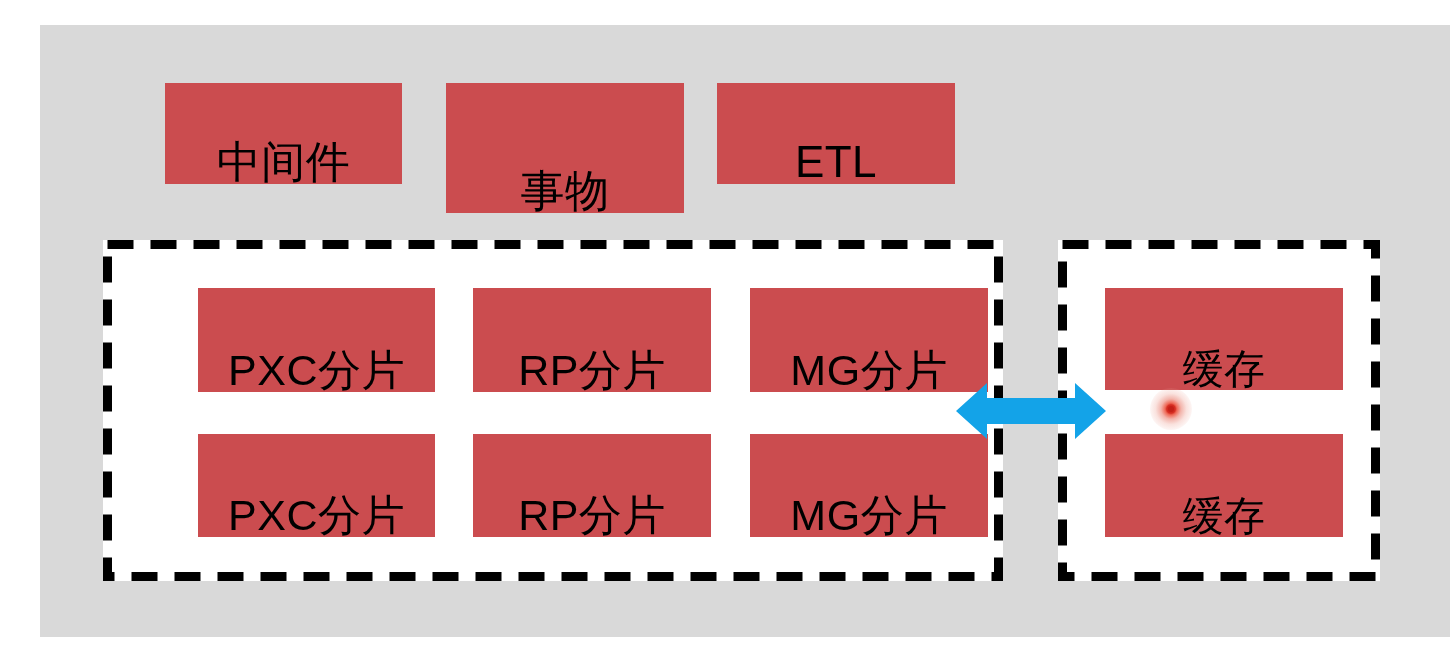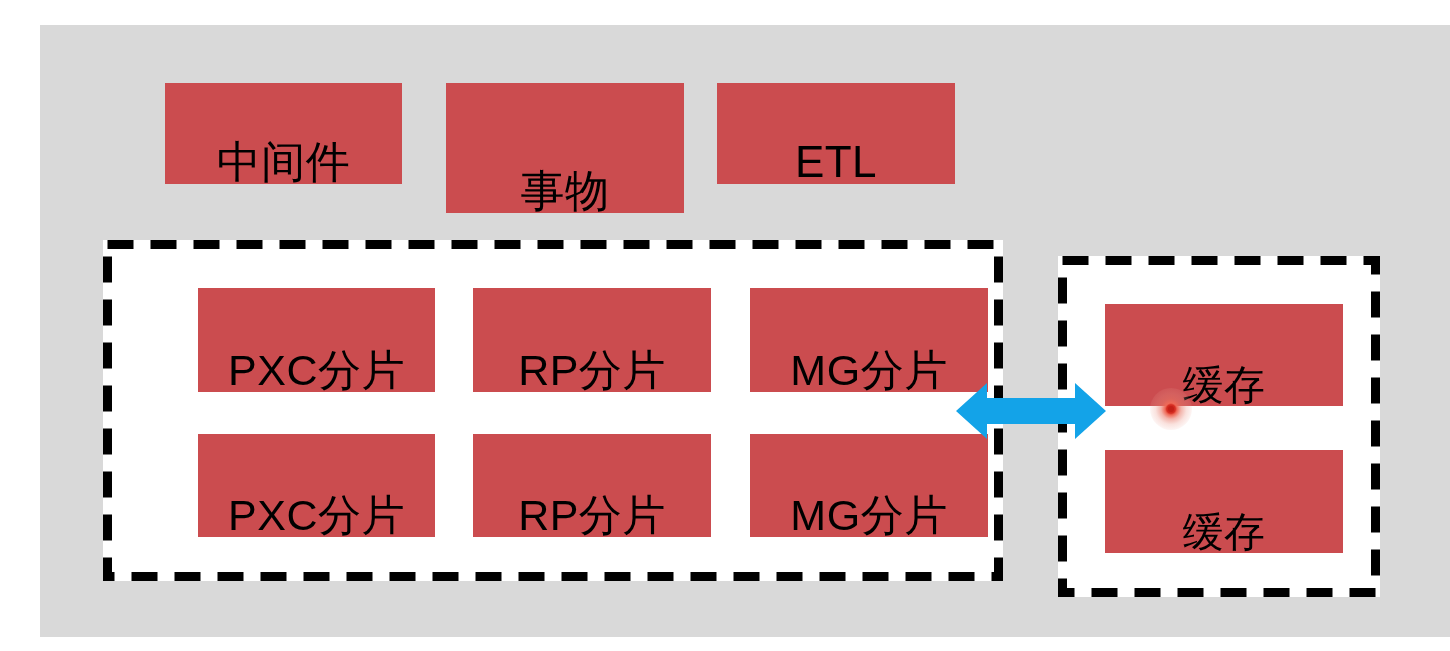--- a/index.html
+++ b/index.html
@@ -136,21 +136,21 @@
         <span>PXC分片</span>
       </div>
       <div class="rbox shard" style="left:370px; top:194px; width:238px; height:103px;">
         <span>RP分片</span>
       </div>
       <div class="rbox shard" style="left:647px; top:194px; width:238px; height:103px;">
         <span>MG分片</span>
       </div>
     </div>
 
-    <div class="group" style="left:1018px; top:215px; width:322px; height:341px;margin-top:16px;">
+    <div class="group" style="left:1018px; top:215px; width:322px; height:341px;">
       <svg class="dash-svg" width="322" height="341">
         <rect x="4.5" y="4.5" width="313" height="332" fill="none" stroke="#000000" stroke-width="9" stroke-dasharray="26 17"></rect>
       </svg>
 
       <div class="rbox cache" style="left:47px; top:48px; width:238px; height:102px;">
         <span>缓存</span>
       </div>
 
       <div class="rbox cache" style="left:47px; top:194px; width:238px; height:103px;">
         <span>缓存</span>

